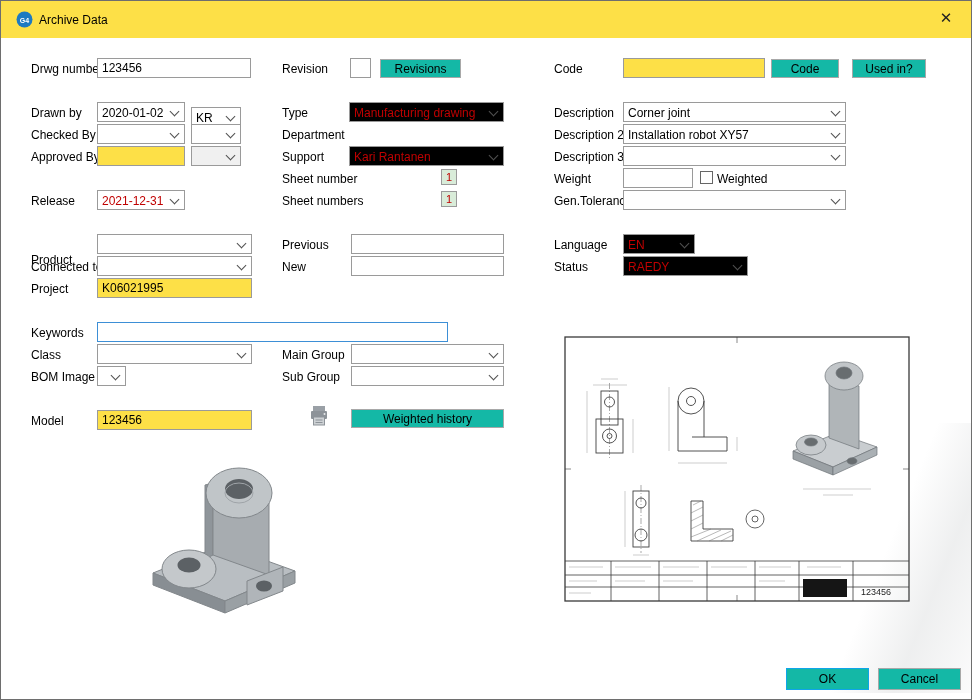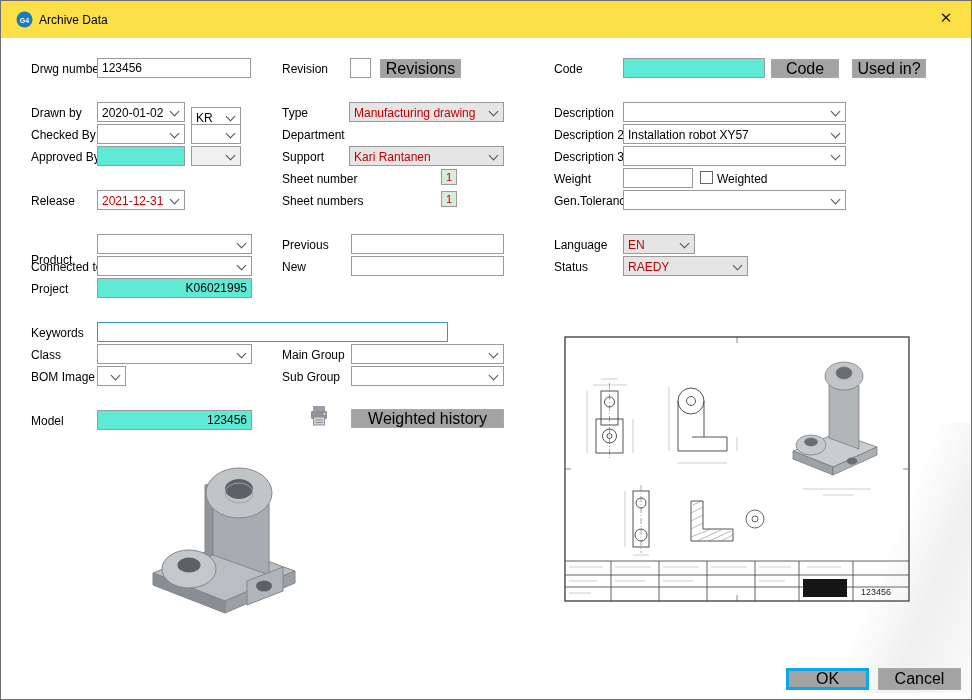--- a/index.html
+++ b/index.html
@@ -5,32 +5,32 @@
   html,body{margin:0;padding:0;background:#cfcfcf;}
   .window{position:relative;width:972px;height:700px;background:#ffffff;border:1px solid #6e6e6e;
     box-sizing:border-box;font-family:"Liberation Sans",sans-serif;overflow:hidden;cursor:default;}
   .titlebar{position:absolute;left:0;top:0;right:0;height:37px;background:#fde047;}
   .title{position:absolute;left:38px;top:12px;font-size:12px;color:#000;}
   .app-icon{position:absolute;left:15px;top:10px;}
   .close{position:absolute;right:15px;top:8px;font-size:15px;color:#222;width:20px;text-align:center;}
   .lbl{position:absolute;font-size:12px;color:#000;white-space:nowrap;}
   .tb{position:absolute;height:20px;box-sizing:border-box;border:1px solid #9a9a9a;background:#fff;
     font-family:"Liberation Sans",sans-serif;font-size:12px;padding:0 4px;color:#000;outline:none;}
-  .tb.gray{background:#5eead4;text-align:right;}
+  .tb.gray{background:#fde047;}
   .tb.focus-blue{border:1px solid #3d8fd6;}
   .combo{position:absolute;height:20px;box-sizing:border-box;border:1px solid #9a9a9a;background:#fff;}
   .combo .val{position:absolute;left:4px;top:3px;right:16px;font-size:12px;white-space:nowrap;overflow:hidden;color:#000;}
   .combo .arrow{position:absolute;right:6px;top:5px;width:6px;height:6px;
     border-right:1.4px solid #505050;border-bottom:1.4px solid #505050;transform:rotate(45deg);}
-  .combo.green{background:#e5e5e5;}
+  .combo.green{background:#000000;}
   .combo.gray{background:#f0f0f0;}
   .red{color:#c00000 !important;}
-  .btn{position:absolute;box-sizing:border-box;background:#a3a3a3;border:1px solid #a8a8a8;font-size:16px;color:#000;
+  .btn{position:absolute;box-sizing:border-box;background:#14b8a6;border:1px solid #a8a8a8;font-size:12px;color:#000;
     display:flex;align-items:center;justify-content:center;}
-  .btn.default{border:3px solid #0ea5e9;}
+  .btn.default{border:1px solid #0ea5e9;}
   .smallbox{position:absolute;width:16px;height:16px;box-sizing:border-box;border:1px solid #9a9a9a;
     background:#d9ecd9;font-size:11px;color:#c00000;text-align:center;line-height:14px;}
   .checkbox{position:absolute;width:13px;height:13px;box-sizing:border-box;border:1px solid #666;background:#fff;}
   .imgbox{position:absolute;background:#fff;}
   .watermark{position:absolute;pointer-events:none;}
 </style>
 </head>
 <body>
 
 <div class="window">
@@ -95,20 +95,21 @@
     <span class="val red">Kari Rantanen</span>
     <span class="arrow"></span>
   </div>
   <span class="lbl" style="left:281px;top:171px">Sheet number</span>
   <div class="smallbox" style="left:440px;top:168px">1</div>
   <span class="lbl" style="left:281px;top:193px">Sheet numbers</span>
   <div class="smallbox" style="left:440px;top:190px">1</div>
 
   <span class="lbl" style="left:553px;top:105px">Description</span>
   <div class="combo" style="left:622px;top:101px;width:223px">
+    <span class="val">Corner joint</span>
     <span class="arrow"></span>
   </div>
   <span class="lbl" style="left:553px;top:127px">Description 2</span>
   <div class="combo" style="left:622px;top:123px;width:223px">
     <span class="val">Installation robot XY57</span>
     <span class="arrow"></span>
   </div>
   <span class="lbl" style="left:553px;top:149px">Description 3</span>
   <div class="combo" style="left:622px;top:145px;width:223px">
     <span class="val"></span>

